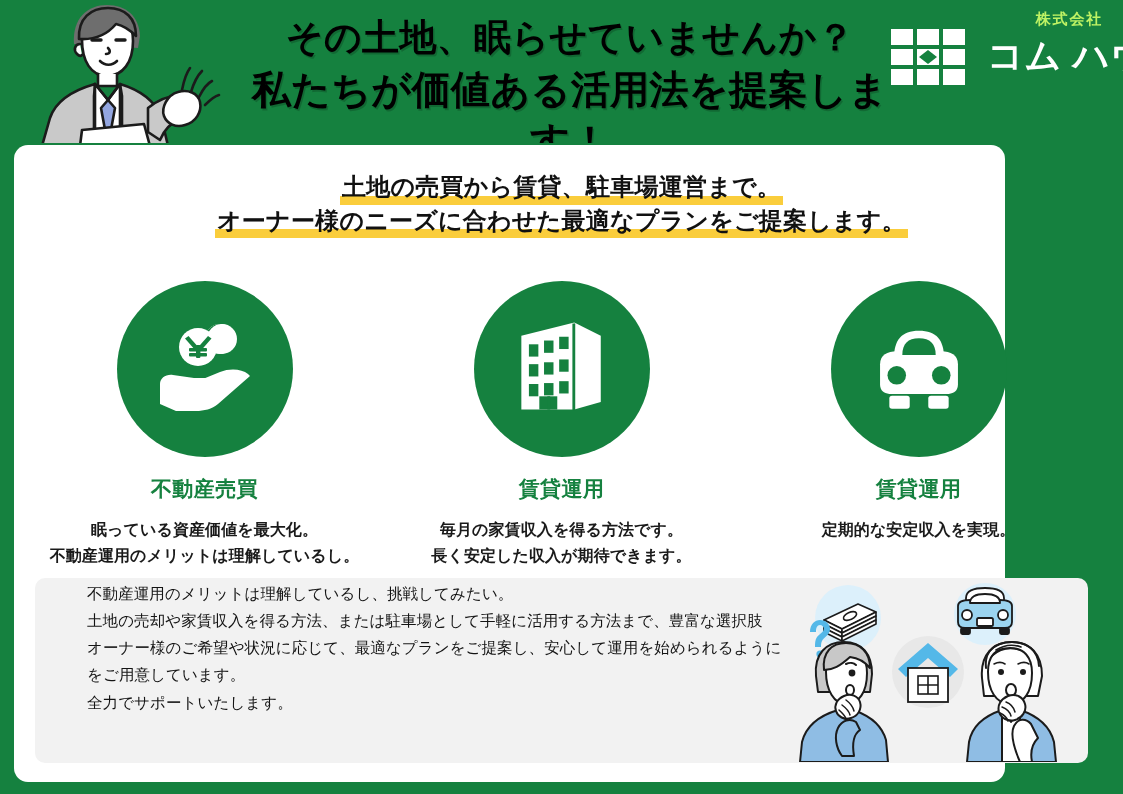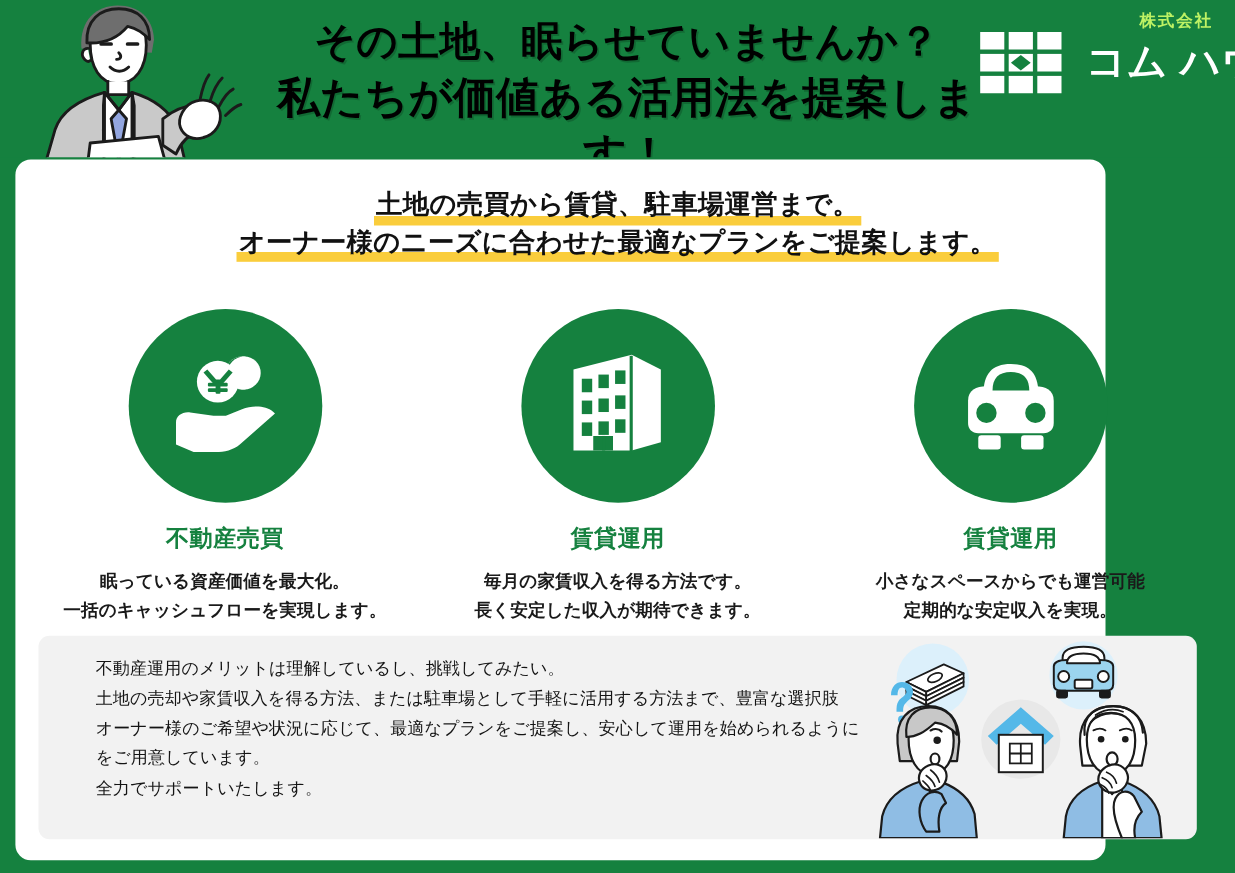--- a/index.html
+++ b/index.html
@@ -81,21 +81,21 @@
   }
   .col-desc span { display: block; font-weight: bold; }
 
   
   .panel {
     position: absolute; left: 21px; top: 433px;
     width: 1053px; height: 185px;
     background: #f2f2f2; border-radius: 10px;
   }
   .panel-text {
-    position: absolute; left: 52px; top: 17px;
+    position: absolute; left: 52px; top: 2px;
     font-size: 15.5px; color: #141414; line-height: 1.75; letter-spacing: .005em;
   }
   .panel-text span { display: block; white-space: nowrap; }
   .panel-art { position: absolute; right: 8px; top: 2px; width: 300px; height: 182px; }
 </style>
 </head>
 <body>
 
 <div class="header">
 
@@ -206,21 +206,21 @@
               </g>
 
               <path d="M10 92 L10 72 C10 66 16 62 23 63 L44 66 L63 66 C69 66 72 69 72 73 C72 77 69 80 63 80 L46 80 L46 77 L63 77 C66 77 68 75 68 73 C68 71 66 69 63 69 L48 69 L70 60 C80 56 92 57 98 62 L100 64 L68 92 C62 97 54 99 46 99 L26 99 Z"></path>
             </g>
           </svg>
         </span>
       </div>
       <div class="col-title">不動産売買</div>
       <div class="col-desc">
         <span>眠っている資産価値を最大化。</span>
-        <span>一括のキャッシュフローを実現します。</span>
+        <span>不動産運用のメリットは理解しているし。</span>
       </div>
     </div>
 
     <div class="col c2">
       <div class="circle">
         <span>
           <svg viewBox="0 0 110 110" width="104" height="104">
             <g fill="#ffffff">
 
               <path d="M12 22 L68 8 L68 100 L12 100 Z"></path>
@@ -274,21 +274,20 @@
               <circle cx="84" cy="64" r="10" fill="#15813f"></circle>
 
               <rect x="28" y="86" width="22" height="14" rx="3"></rect>
               <rect x="70" y="86" width="22" height="14" rx="3"></rect>
             </g>
           </svg>
         </span>
       </div>
       <div class="col-title">賃貸運用</div>
       <div class="col-desc">
-        <span>小さなスペースからでも運営可能</span>
         <span>定期的な安定収入を実現。</span>
       </div>
     </div>
   </div>
 
   <div class="panel">
     <div class="panel-text">
       <span>不動産運用のメリットは理解しているし、挑戦してみたい。</span>
       <span>土地の売却や家賃収入を得る方法、または駐車場として手軽に活用する方法まで、豊富な選択肢</span>
       <span>オーナー様のご希望や状況に応じて、最適なプランをご提案し、安心して運用を始められるように</span>

